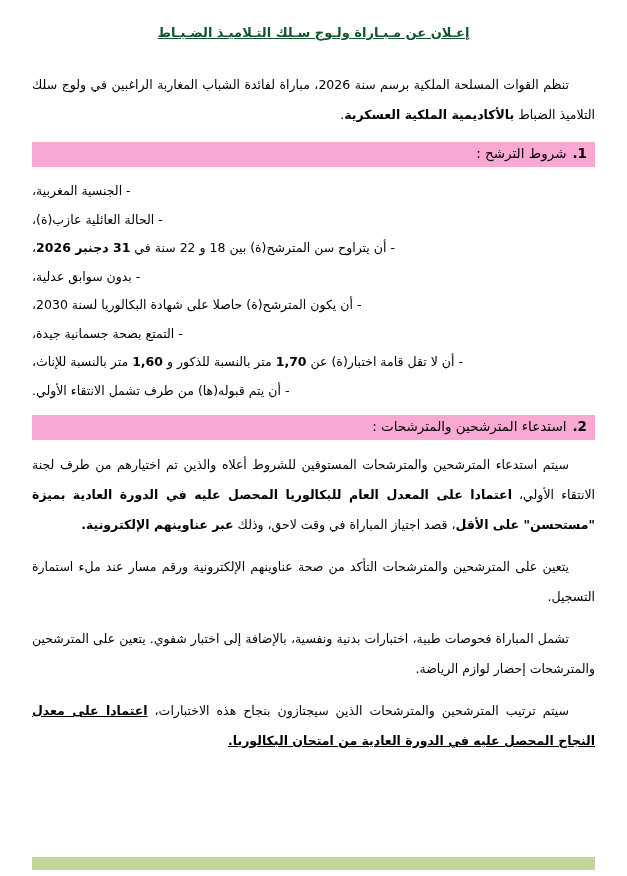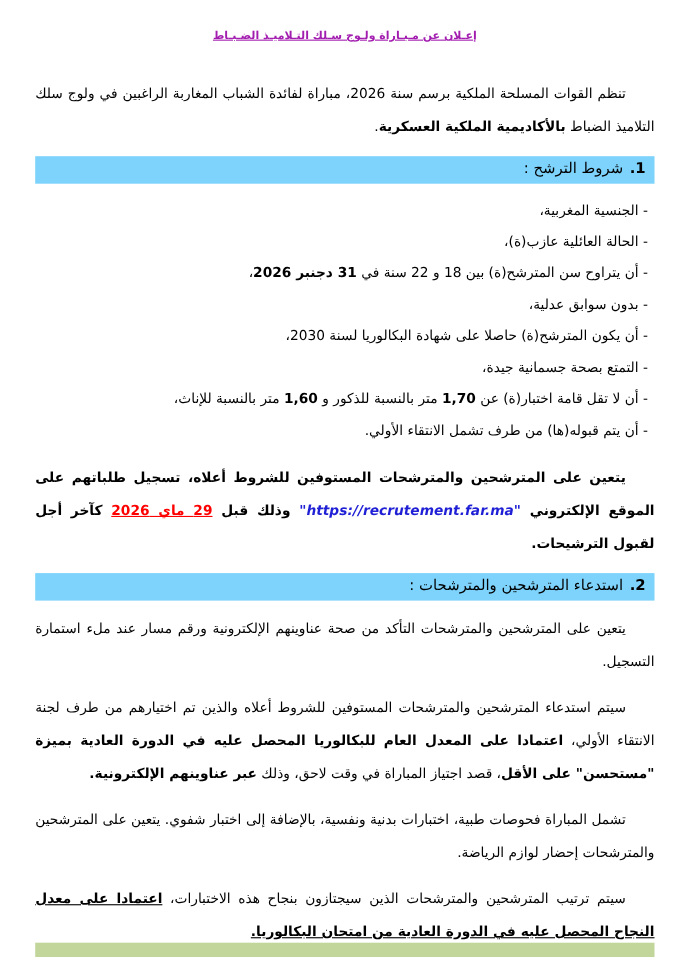--- a/index.html
+++ b/index.html
@@ -12,43 +12,43 @@
     direction:rtl;
     background:#ffffff;
     color:#000;
     font-family:"DejaVu Sans",sans-serif;
     font-size:12.5px;
   }
   .doc-title{
     text-align:center;
     margin:4px 0 24px 0;
     font-weight:bold;
-    font-size:10px;
+    font-size:13px;
     line-height:26px;
-    color:#a21caf;
+    color:#14532d;
   }
   .doc-title .tline{text-decoration:underline;}
   p.para{
     margin:0 0 12px 0;
     line-height:30px;
     text-align:justify;
     text-indent:26px;
   }
   .section-head{
-    background:#7dd3fc;
+    background:#f9a8d4;
     padding:2px 8px 4px 8px;
     margin:10px 0 10px 0;
     font-size:13.5px;
     line-height:19px;
   }
   .section-head b{margin-left:6px;}
   .cond{
     line-height:28.5px;
     padding-right:6px;
-    text-align:right;
+    text-align:left;
   }
   .bold{font-weight:bold;}
   .url{
     color:#1F1FD6;
     font-weight:bold;
     font-style:italic;
     direction:ltr;
     unicode-bidi:embed;
   }
   .deadline{
@@ -83,29 +83,28 @@
     <div class="cond"><span>- الجنسية المغربية،</span></div>
     <div class="cond"><span>- الحالة العائلية عازب(ة)،</span></div>
     <div class="cond"><span>- أن يتراوح سن المترشح(ة) بين 18 و 22 سنة في </span><b>31 دجنبر 2026</b><span>،</span></div>
     <div class="cond"><span>- بدون سوابق عدلية،</span></div>
     <div class="cond"><span>- أن يكون المترشح(ة) حاصلا على شهادة البكالوريا لسنة 2030،</span></div>
     <div class="cond"><span>- التمتع بصحة جسمانية جيدة،</span></div>
     <div class="cond"><span>- أن لا تقل قامة اختبار(ة) عن </span><b>1,70</b><span> متر بالنسبة للذكور و </span><b>1,60</b><span> متر بالنسبة للإناث،</span></div>
     <div class="cond"><span>- أن يتم قبوله(ها) من طرف تشمل الانتقاء الأولي.</span></div>
   </div>
 
-  <p class="para bold" style="margin-top:14px;"><span>يتعين على المترشحين والمترشحات المستوفين للشروط أعلاه، تسجيل طلباتهم على الموقع الإلكتروني </span><span class="url">"https://recrutement.far.ma"</span><span> وذلك قبل </span><span class="deadline">29 ماي 2026</span><span> كآخر أجل لقبول الترشيحات.</span></p>
 
   <div class="section-head">
     <b>2.</b><span>استدعاء المترشحين والمترشحات :</span>
   </div>
 
+  <p class="para"><span>سيتم استدعاء المترشحين والمترشحات المستوفين للشروط أعلاه والذين تم اختيارهم من طرف لجنة الانتقاء الأولي، </span><b>اعتمادا على المعدل العام للبكالوريا المحصل عليه في الدورة العادية بميزة "مستحسن" على الأقل</b><span>، قصد اجتياز المباراة في وقت لاحق، وذلك </span><b>عبر عناوينهم الإلكترونية.</b></p>
+
   <p class="para"><span>يتعين على المترشحين والمترشحات التأكد من صحة عناوينهم الإلكترونية ورقم مسار عند ملء استمارة التسجيل.</span></p>
-
-  <p class="para"><span>سيتم استدعاء المترشحين والمترشحات المستوفين للشروط أعلاه والذين تم اختيارهم من طرف لجنة الانتقاء الأولي، </span><b>اعتمادا على المعدل العام للبكالوريا المحصل عليه في الدورة العادية بميزة "مستحسن" على الأقل</b><span>، قصد اجتياز المباراة في وقت لاحق، وذلك </span><b>عبر عناوينهم الإلكترونية.</b></p>
 
 
   <p class="para"><span>تشمل المباراة فحوصات طبية، اختبارات بدنية ونفسية، بالإضافة إلى اختبار شفوي. يتعين على المترشحين والمترشحات إحضار لوازم الرياضة.</span></p>
 
   <p class="para"><span>سيتم ترتيب المترشحين والمترشحات الذين سيجتازون بنجاح هذه الاختبارات، </span><span class="u-bold">اعتمادا على معدل النجاح المحصل عليه في الدورة العادية من امتحان البكالوريا.</span></p>
 
   <div class="footer-bar"></div>
 
 </div>
 

